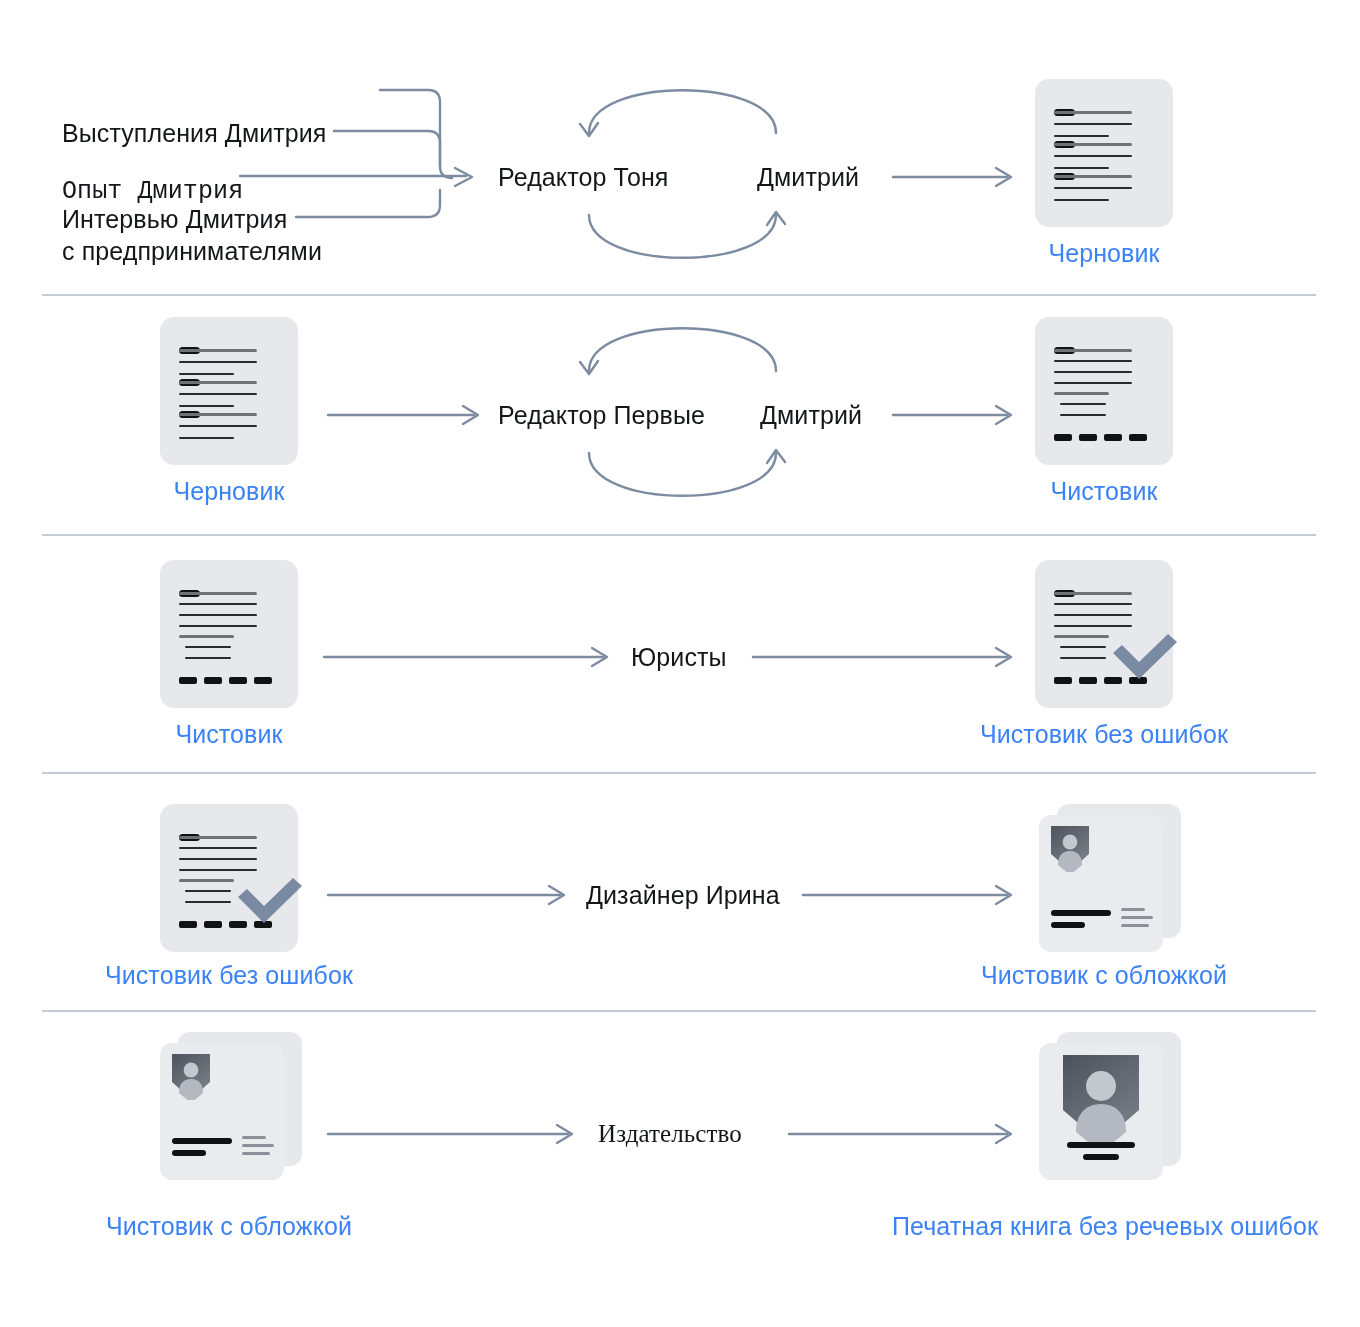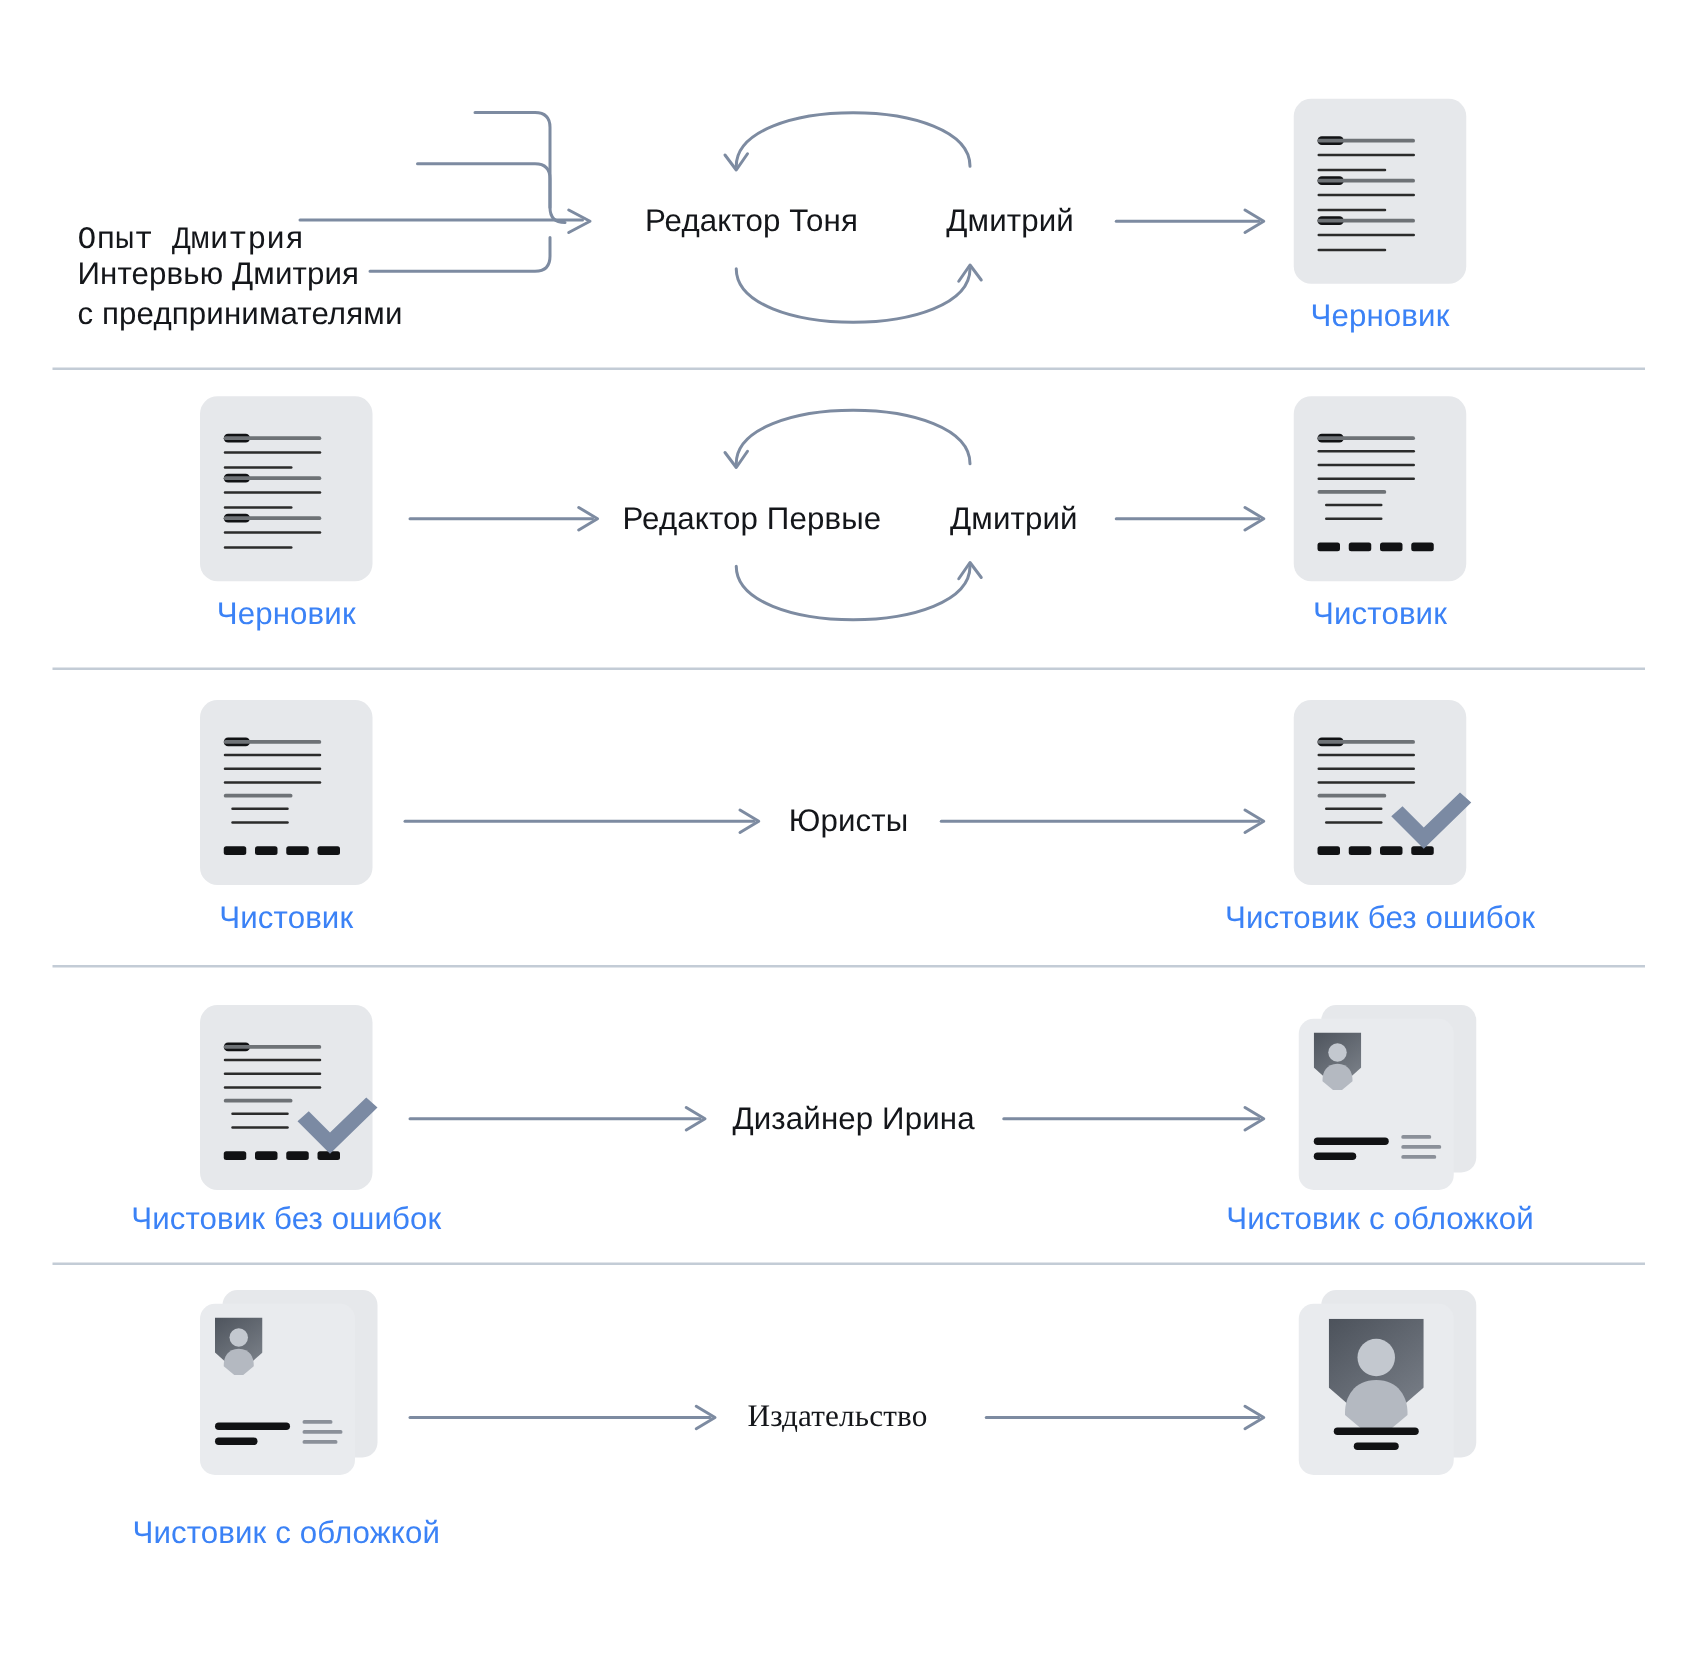--- a/index.html
+++ b/index.html
@@ -97,35 +97,36 @@
   .bk-ln.dk { background: #111214; }
   .bk-ln.gy { background: #8b9099; }
 </style>
 </head>
 <body>
 
 <div class="flow">
 
   <div class="row" style="top:0;height:296px;">
 
+    <div class="src-label" style="left:62px; top:119px;">Выступления Дмитрия</div>
     <div class="src-label" style="left:62px; top:177px;font-family:Liberation Mono, monospace;">Опыт Дмитрия</div>
     <div class="src-label" style="left:62px; top:205px;">Интервью Дмитрия</div>
     <div class="src-label" style="left:62px; top:237px;">с предпринимателями</div>
 
     <svg class="layer" width="1360" height="296">
       <g fill="none" stroke="#7d8ba1" stroke-width="2.4" stroke-linecap="round">
         <path d="M 380 90 L 428 90 Q 440 90 440 102 L 440 166 Q 440 178 452 178"></path>
         <path d="M 334 131 L 428 131 Q 440 131 440 143 L 440 166"></path>
         <path d="M 240 176 L 466 176"></path>
         <path d="M 296 217 L 428 217 Q 440 217 440 205 L 440 190"></path>
       </g>
       <path d="M 455 168 L 472 177 L 455 186" fill="none" stroke="#7d8ba1" stroke-width="2.4" stroke-linecap="round" stroke-linejoin="round"></path>
     </svg>
 
-    <div class="actor-label" style="left:516px; top:163px;">Редактор Тоня</div>
+    <div class="actor-label" style="left:498px; top:163px;">Редактор Тоня</div>
     <div class="actor-label" style="left:757px; top:163px;">Дмитрий</div>
 
     <svg class="layer" width="1360" height="296">
       <path d="M 589 133 C 589 76, 776 76, 776 133" fill="none" stroke="#7d8ba1" stroke-width="2.4" stroke-linecap="round"></path>
       <path d="M 598 123 L 589 136 L 580 124" fill="none" stroke="#7d8ba1" stroke-width="2.4" stroke-linecap="round" stroke-linejoin="round"></path>
       <path d="M 776 215 C 776 272, 589 272, 589 215" fill="none" stroke="#7d8ba1" stroke-width="2.4" stroke-linecap="round"></path>
       <path d="M 767 225 L 776 212 L 785 224" fill="none" stroke="#7d8ba1" stroke-width="2.4" stroke-linecap="round" stroke-linejoin="round"></path>
     </svg>
 
     <svg class="layer" width="1360" height="296">
@@ -371,15 +372,16 @@
             <stop offset="100%" stop-color="#787e87"></stop>
           </linearGradient>
         </defs>
         <path d="M 0 0 L 76 0 L 76 55 L 38 88 L 0 55 Z" fill="url(#shgbig)"></path>
         <circle cx="38" cy="31" r="15" fill="#c3c8cf"></circle>
         <path d="M 38 49 C 20 49, 13 63, 13 75 L 13 77 L 38 98 L 63 77 L 63 75 C 63 63, 56 49, 38 49 Z" fill="#b4b9c1"></path>
       </svg>
       <div class="bk-ln dk" style="left:28px; top:110px; width:68px; height:6px;"></div>
       <div class="bk-ln dk" style="left:44px; top:122px; width:36px; height:6px;"></div>
     </div>
+    <div class="doc-caption" style="left:880px; top:202px; width:450px;">Печатная книга без речевых ошибок</div>
   </div>
 
 </div>
 
 </body></html>

